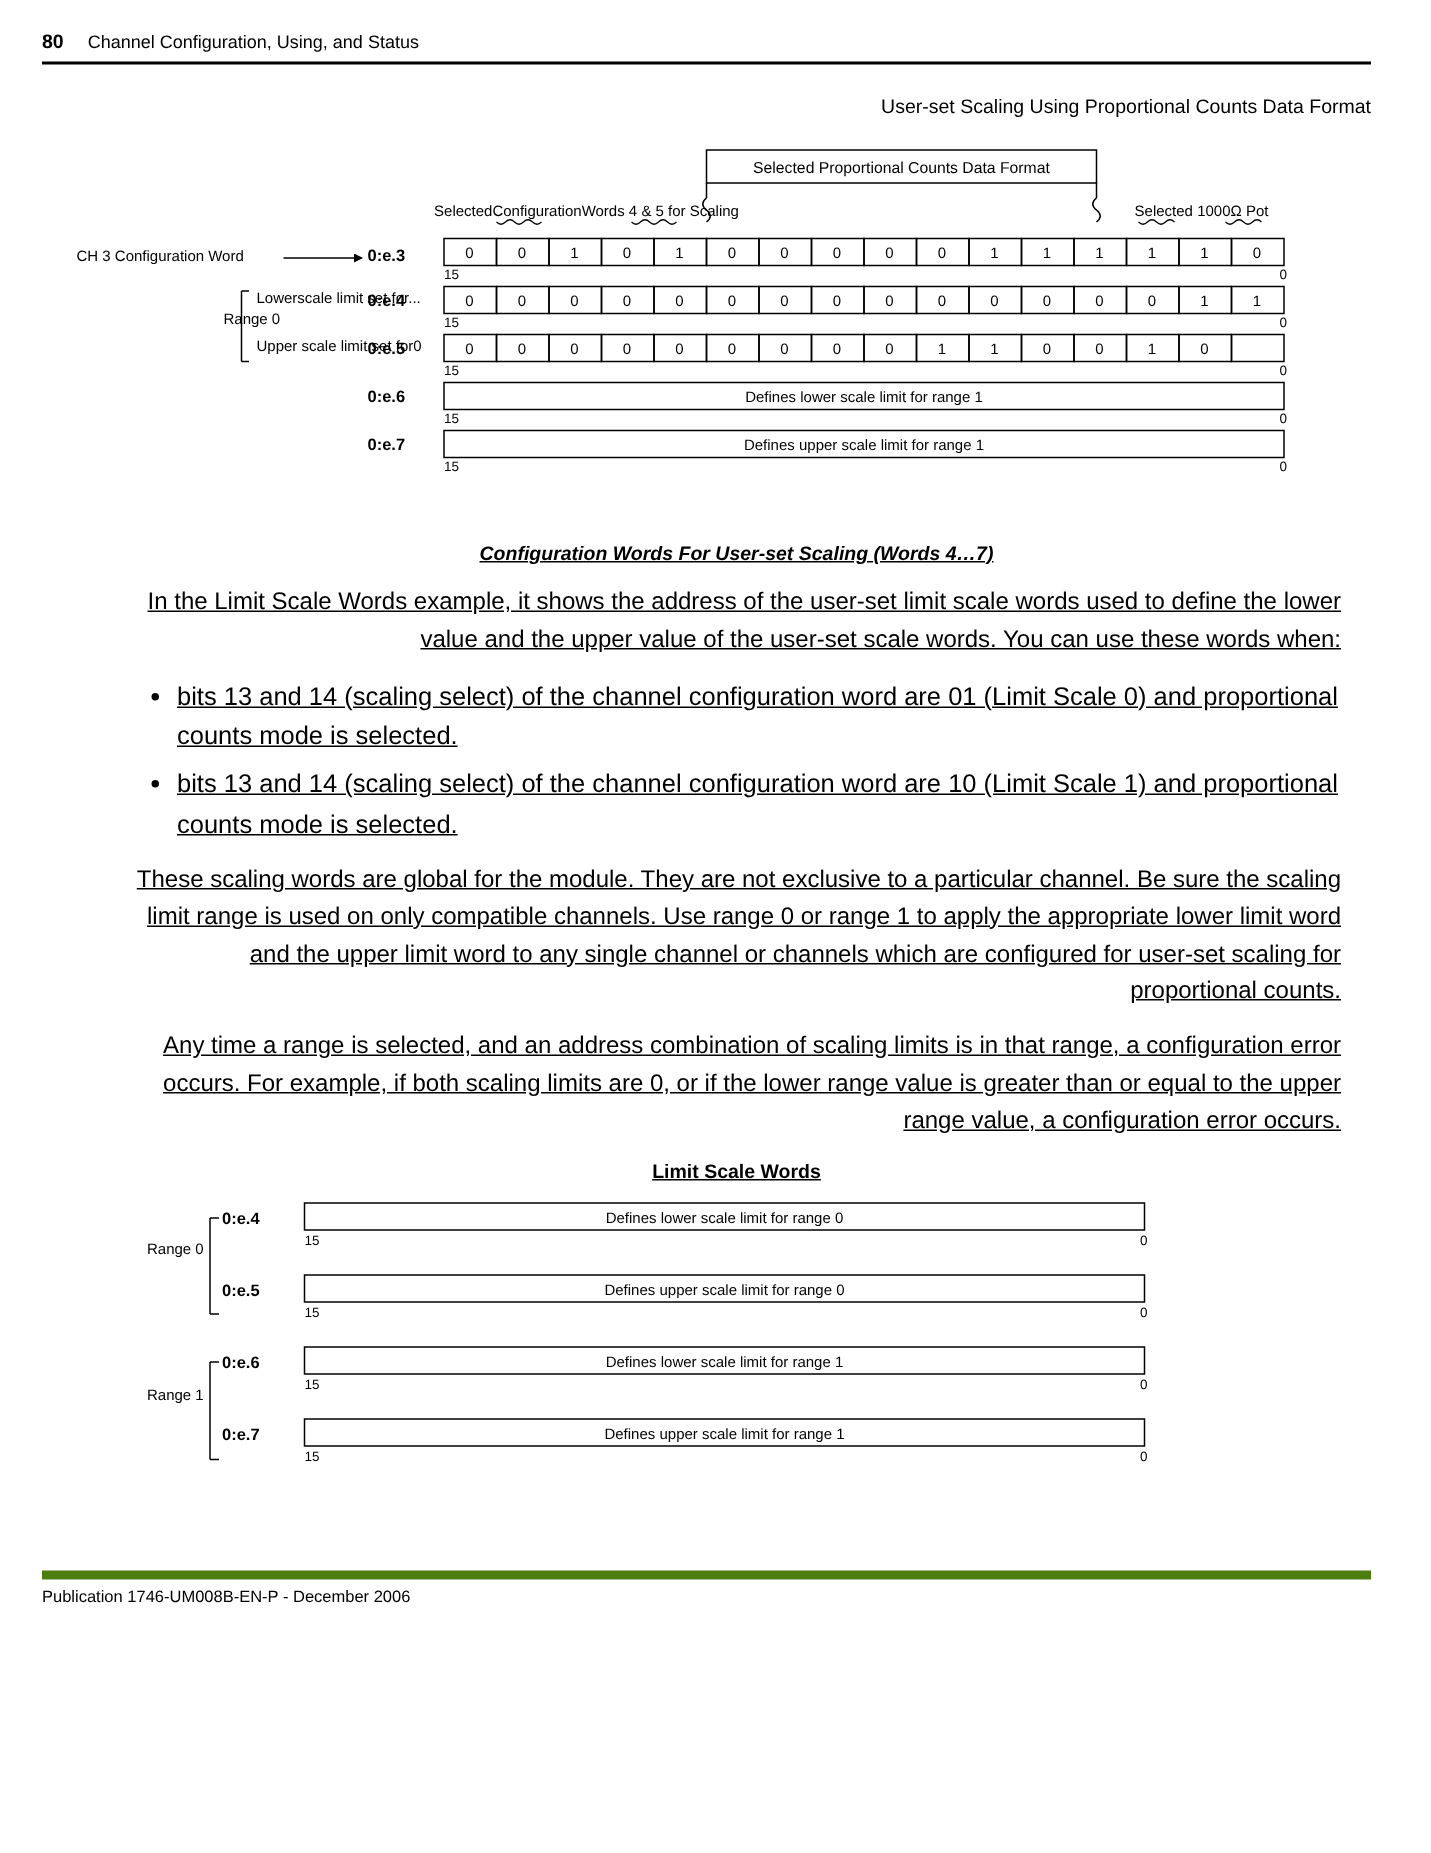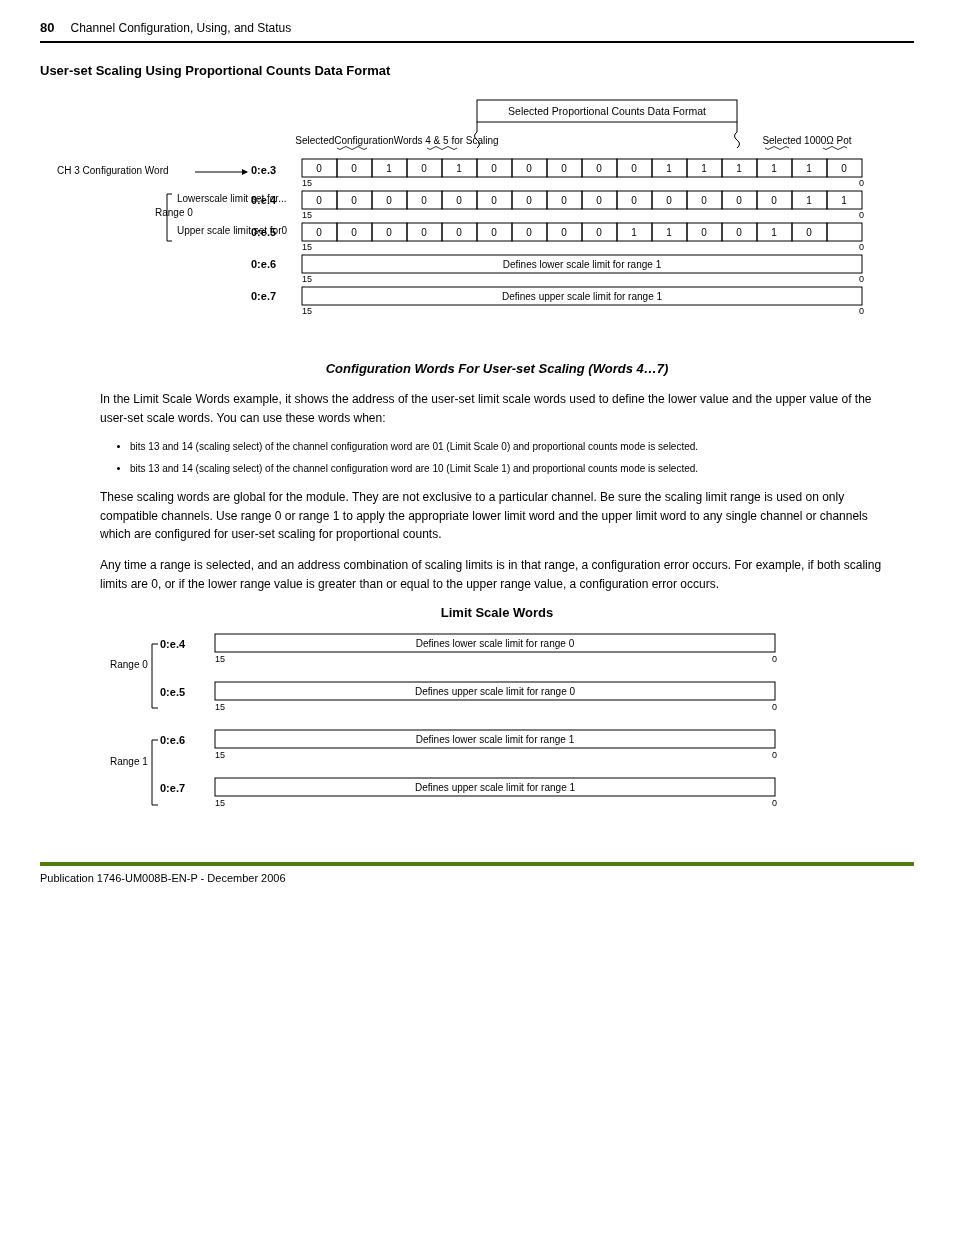--- a/index.html
+++ b/index.html
@@ -8,93 +8,95 @@
       font-size: 12px;
       background: #fff;
       color: #000;
       width: 954px;
       min-height: 1235px;
       padding: 0;
     }
     .page {
       width: 954px;
       min-height: 1235px;
-      padding: 20px 40px 30px 40px;
+      padding: 20px 40px 30px 28px;
       position: relative;
     }
     .header-bar {
       display: flex;
       align-items: center;
       border-bottom: 2px solid #000;
       padding-bottom: 6px;
       margin-bottom: 20px;
     }
     .header-page-num {
       font-weight: bold;
       font-size: 13px;
       margin-right: 16px;
     }
     .header-title {
       font-size: 12px;
     }
     .section-title {
-      text-align: left;
-      font-weight: bold;
+      text-align: right;
+      font-weight: normal;
       font-size: 13px;
       margin-bottom: 18px;
       margin-top: 10px;
     }
     
     .diagram-container {
       position: relative;
       width: 100%;
       margin-bottom: 30px;
     }
     svg.diagram {
       display: block;
       margin: 0 auto;
     }
     
     .content-section {
       margin-left: 60px;
       margin-right: 20px;
+      text-decoration: underline;
     }
     .subsection-title {
       font-style: italic;
       font-size: 13px;
       font-weight: bold;
       text-align: center;
       margin-bottom: 14px;
       margin-top: 10px;
     }
     .body-text {
-      font-size: 12px;
+      font-size: 16px;
       line-height: 1.55;
       margin-bottom: 12px;
+      text-align: right;
     }
     .bullet-list {
       margin-left: 30px;
       margin-bottom: 12px;
     }
     .bullet-list li {
       list-style-type: disc;
-      font-size: 10px;
+      font-size: 17px;
       line-height: 1.55;
       margin-bottom: 6px;
     }
     .limit-scale-title {
       font-weight: bold;
       font-size: 13px;
       margin-bottom: 10px;
       text-align: center;
     }
     .footer-bar {
-      border-top: 4px solid #4d7c0f;
+      border-top: 6px solid #4d7c0f;
       padding-top: 6px;
-      margin-top: 29px;
+      margin-top: 46px;
       font-size: 11px;
     }
   </style>
 </head>
 <body>
 
 <div class="page">
   <div class="header-bar">
     <span class="header-page-num">80</span>
     <span class="header-title">Channel Configuration, Using, and Status</span>

